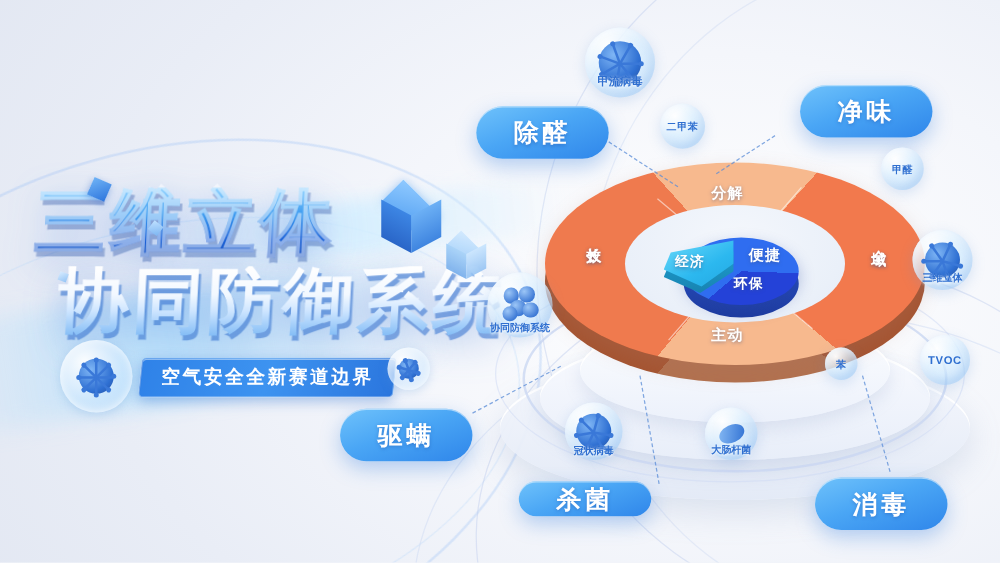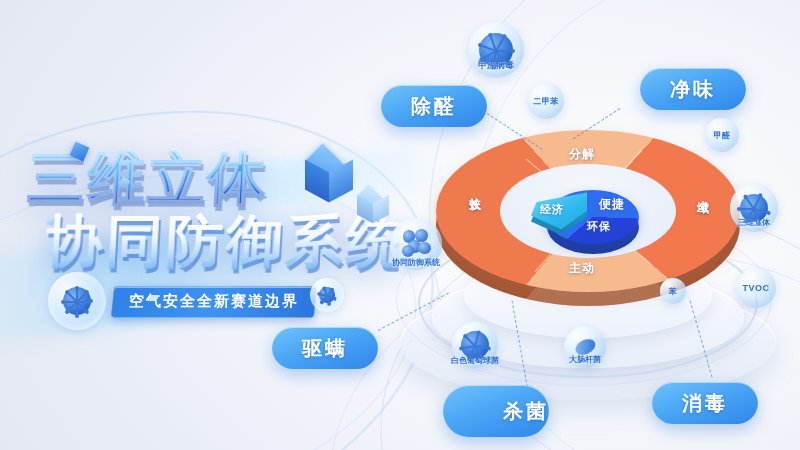--- a/index.html
+++ b/index.html
@@ -155,21 +155,21 @@
 
   
   .pill { position:absolute; display:flex; align-items:center; justify-content:center;
      border-radius:999px; color:#fff; font-weight:bold; font-size:20px; letter-spacing:3px;
      background:linear-gradient(160deg,#6fc2fb 0%,#4aa6f5 45%,#2f86ea 100%);
      box-shadow:0 6px 16px rgba(55,125,220,.35), inset 0 1px 0 rgba(255,255,255,.5);
      text-shadow:0 1px 3px rgba(30,80,170,.45); }
   .p-chuquan { left:381px; top:85px;  width:106px; height:42px; }
   .p-jingwei { left:640px; top:68px;  width:106px; height:42px;justify-content:center; }
   .p-quman   { left:272px; top:327px; width:106px; height:42px; }
-  .p-shajun  { left:443px; top:385px; width:106px; height:52px;justify-content:flex-end; }
+  .p-shajun  { left:415px; top:385px; width:106px; height:28px; }
   .p-xiaodu  { left:652px; top:382px; width:106px; height:42px; }
 
   
   .conn { position:absolute; height:0; border-top:1px dashed rgba(90,140,215,.75);
      transform-origin:left center; }
 
   
   .bub { position:absolute; border-radius:50%;
      background:radial-gradient(circle at 33% 27%, rgba(255,255,255,.95) 0%, rgba(214,238,255,.70) 42%, rgba(160,208,250,.42) 75%, rgba(190,222,252,.25) 100%);
      box-shadow:inset -2px -3px 8px rgba(120,175,235,.35), inset 2px 3px 8px rgba(255,255,255,.95), 0 3px 10px rgba(100,150,215,.22);
@@ -348,21 +348,21 @@
 
 <div class="bub" style="left:452px; top:322px; width:46px; height:46px;">
   <div class="germ">
     <i style="transform:rotate(10deg)"></i>
       <i style="transform:rotate(60deg)"></i>
     <i style="transform:rotate(115deg)"></i>
       <i style="transform:rotate(170deg)"></i>
     <i style="transform:rotate(225deg)"></i>
       <i style="transform:rotate(285deg)"></i>
   </div>
-  <div class="bub-cap" style="bottom:2px;font-size:8px;">白色葡萄球菌</div>
+  <div class="bub-cap" style="bottom:2px;font-size:8px;">冠状病毒</div>
 </div>
 
 <div class="bub" style="left:390px; top:218px; width:52px; height:52px;">
   <div class="cocci">
     <span style="left:6%;  top:4%;"></span>
     <span style="left:48%; top:0%;"></span>
     <span style="left:24%; top:38%;"></span>
     <span style="left:58%; top:42%;"></span>
     <span style="left:2%;  top:52%;"></span>
   </div>

